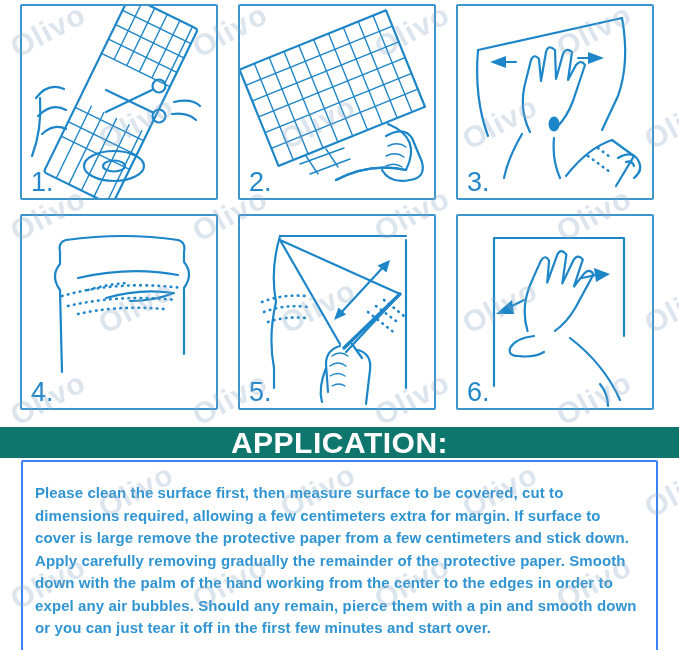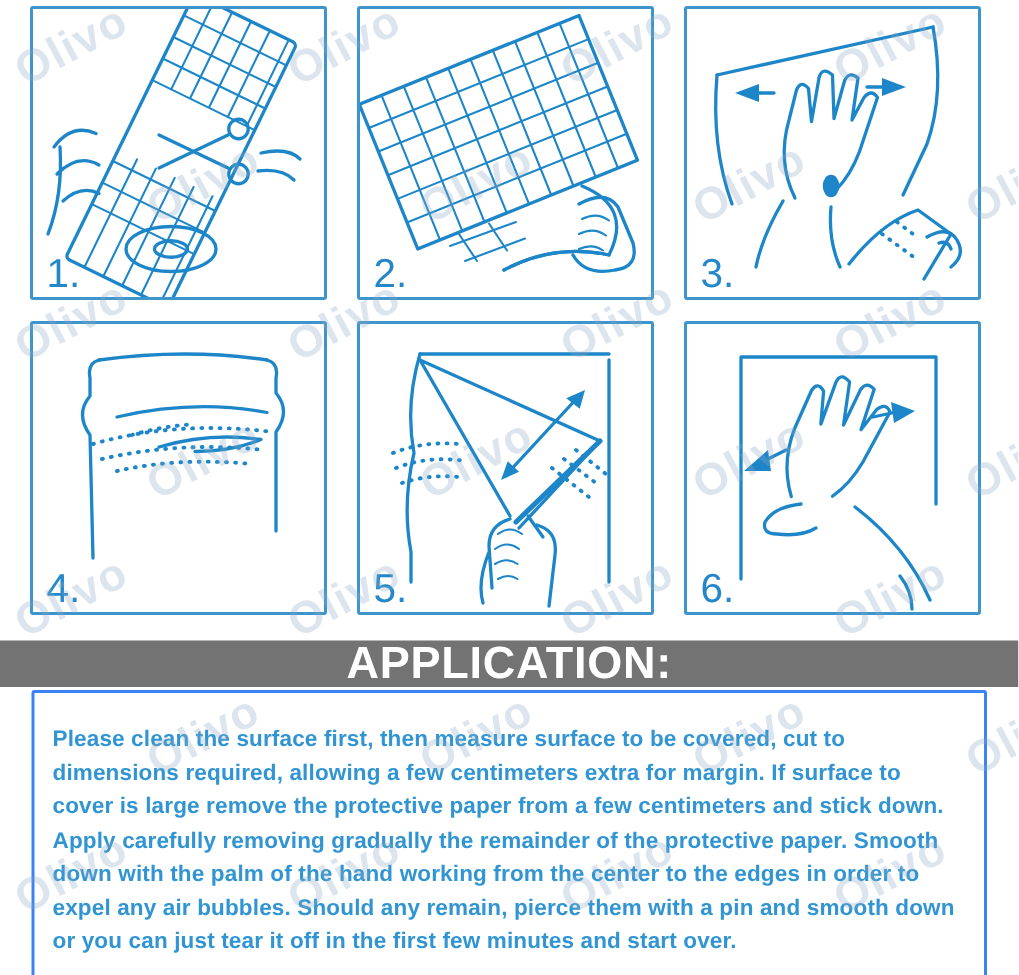--- a/index.html
+++ b/index.html
@@ -31,21 +31,21 @@
   .art path,.art line,.art rect,.art circle,.art ellipse{
     stroke:#1d86c8;stroke-width:2.2;fill:none;stroke-linecap:round;stroke-linejoin:round;
   }
   .art .thin path{stroke-width:1.4;}
   .art .dots path{stroke-dasharray:0.6 5.5;stroke-width:2.6;}
   .art .fill{fill:#1d86c8;stroke:none;}
   .art .thick{stroke-width:3.4;}
   
   .banner{
     position:absolute;top:427px;left:0;width:679px;height:31px;z-index:2;
-    background:#737373;display:flex;align-items:center;justify-content:center;
+    background:#0f766e;display:flex;align-items:center;justify-content:center;
   }
   .banner span{
     color:#ffffff;font-weight:900;font-size:30px;letter-spacing:0.5px;line-height:1;
   }
   
   .instructions{
     position:absolute;top:460px;left:21px;width:637px;height:240px;z-index:2;
     border:2px solid #3b82f6;border-radius:2px;box-sizing:border-box;background:#ffffff;
   }
   .instructions p{

